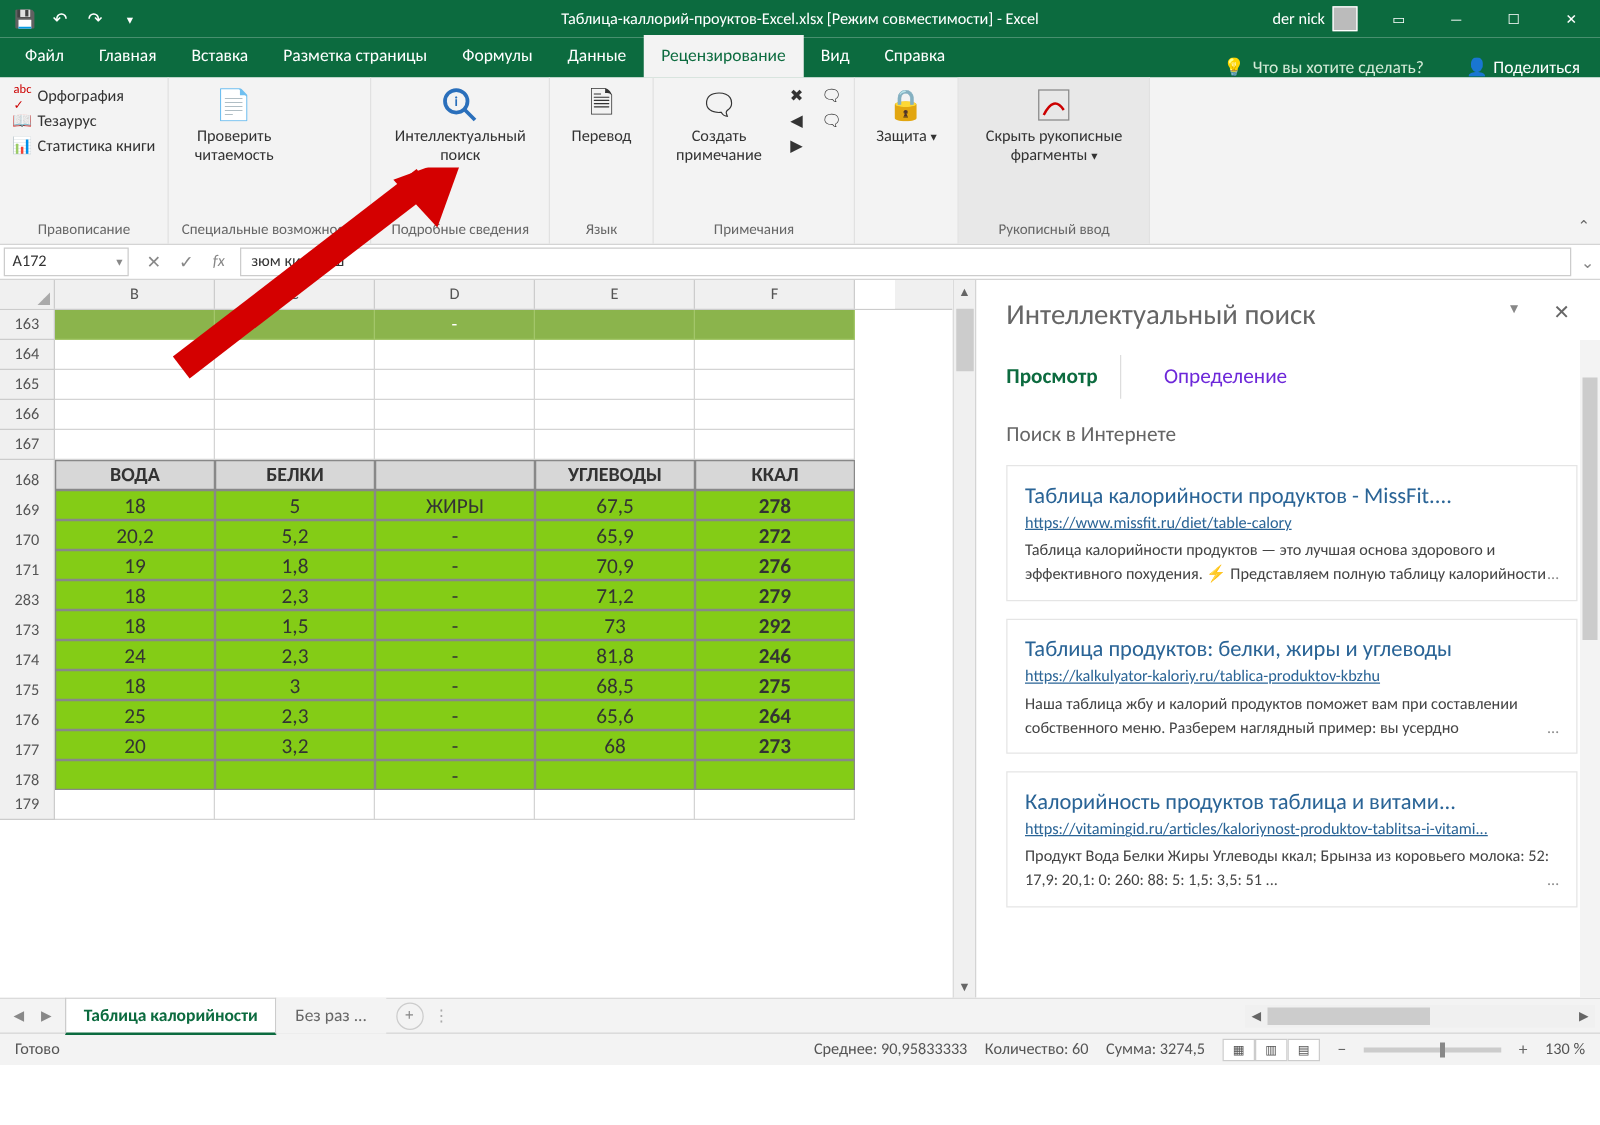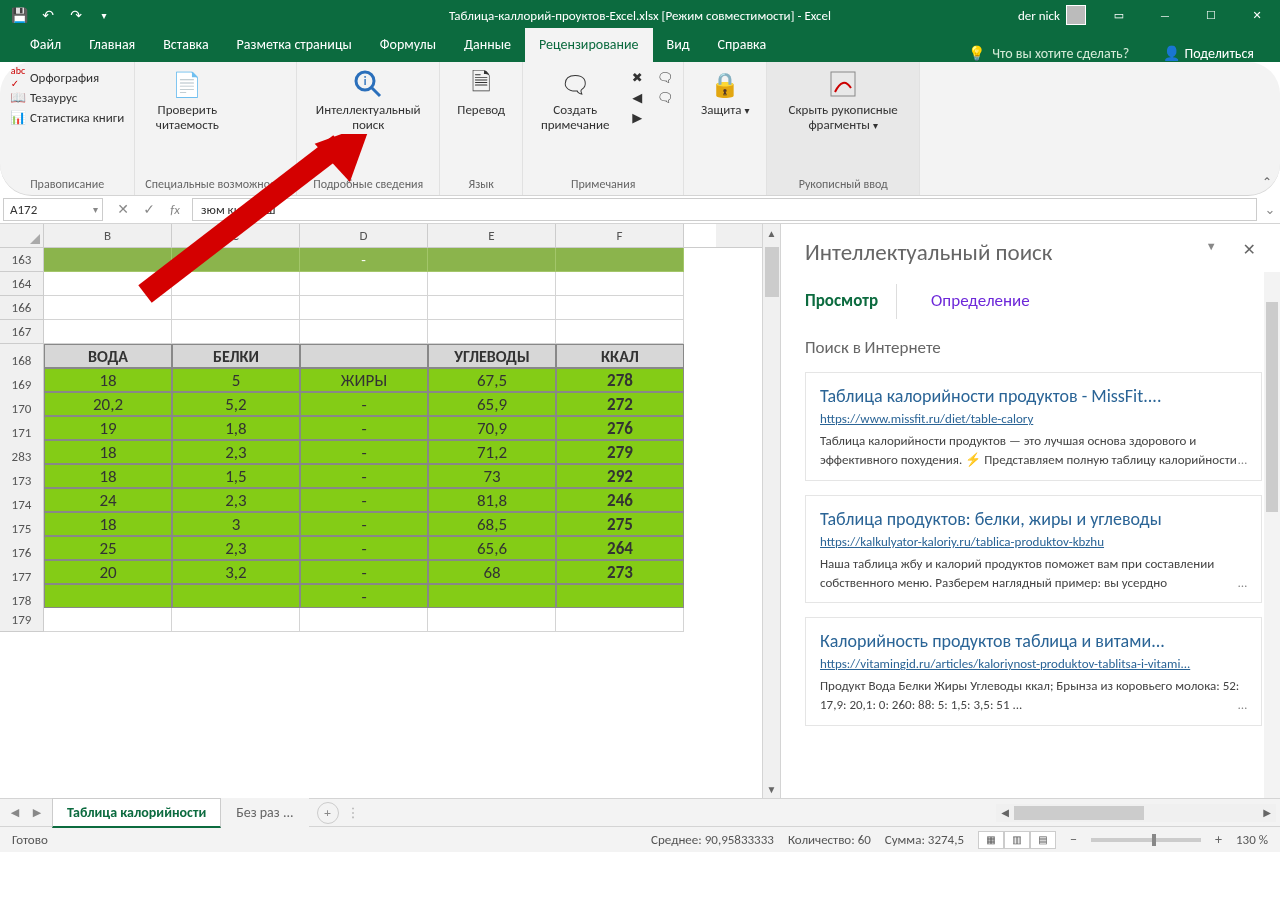--- a/index.html
+++ b/index.html
@@ -9,29 +9,29 @@
 .titlebar { height:30px; background:#0c6b3f; color:#fff; display:flex; align-items:center; position:relative; }
 .qat { display:flex; align-items:center; gap:4px; padding:0 8px; height:100%; }
 .qat-btn { width:24px; height:24px; display:flex; align-items:center; justify-content:center; color:#fff; font-size:14px; }
 .title { position:absolute; left:50%; transform:translateX(-50%); font-size:13px; white-space:nowrap; }
 .winctl { position:absolute; right:0; display:flex; align-items:center; height:100%; }
 .winctl-btn { width:46px; height:30px; display:flex; align-items:center; justify-content:center; color:#fff; font-size:11px; }
 .user { display:flex; align-items:center; gap:6px; margin-right:10px; font-size:13px; }
 .user-avatar { width:20px; height:20px; background:#bbb; border:1px solid #fff; }
 
 
-.tabs { height:32px; background:#0c6b3f; color:#fff; display:flex; align-items:flex-end; padding:0 16px; position:relative; }
+.tabs { height:32px; background:#0c6b3f; color:#fff; display:flex; align-items:flex-end; padding:0 6px; position:relative; }
 .tab { padding:8px 14px 9px; font-size:14px; cursor:pointer; }
 .tab.active { background:#f3f3f3; color:#0c6b3f; }
 .tabs-right { margin-left:auto; display:flex; align-items:center; gap:4px; padding-right:10px; }
 .tell-me { display:flex; align-items:center; gap:6px; font-size:14px; color:#d5ebd8; }
 .share { display:flex; align-items:center; gap:4px; font-size:14px; }
 
 
-.ribbon { height:134px; background:#f3f3f3; border-bottom:1px solid #d4d4d4; display:flex; position:relative;border-radius:32px; }
+.ribbon { height:134px; background:#f3f3f3; border-bottom:1px solid #d4d4d4; display:flex; position:relative; }
 .ribgroup { border-right:1px solid #e1e1e1; display:flex; flex-direction:column; padding:4px 6px 2px; }
 .ribgroup-body { flex:1; display:flex; align-items:flex-start; }
 .ribgroup-label { text-align:center; font-size:12px; color:#666; padding:2px 4px; }
 .rib-vcol { display:flex; flex-direction:column; gap:2px; padding:2px 0; }
 .rib-item { display:flex; align-items:center; gap:4px; padding:1px 4px; font-size:13px; white-space:nowrap; }
 .rib-big { width:92px; display:flex; flex-direction:column; align-items:center; gap:2px; text-align:center; font-size:13px; padding:2px 4px; }
 .rib-icon { width:32px; height:32px; display:flex; align-items:center; justify-content:center; font-size:24px; }
 .rib-smicon { width:16px; height:16px; display:inline-flex; align-items:center; justify-content:center; font-size:13px; }
 .collapse { position:absolute; right:8px; bottom:6px; color:#666; font-size:12px; }
 
@@ -322,20 +322,29 @@
         <div class="row ">
           <div class="rowh">164</div>
           <div class="cell "></div>
           <div class="cell "></div>
           <div class="cell "></div>
           <div class="cell "></div>
           <div class="cell "></div>
           <div class="sheet-empty"></div>
         </div>
         <div class="row ">
+          <div class="rowh">165</div>
+          <div class="cell "></div>
+          <div class="cell "></div>
+          <div class="cell "></div>
+          <div class="cell "></div>
+          <div class="cell "></div>
+          <div class="sheet-empty"></div>
+        </div>
+        <div class="row ">
           <div class="rowh">166</div>
           <div class="cell "></div>
           <div class="cell "></div>
           <div class="cell "></div>
           <div class="cell "></div>
           <div class="cell "></div>
           <div class="sheet-empty"></div>
         </div>
         <div class="row ">
           <div class="rowh">167</div>

